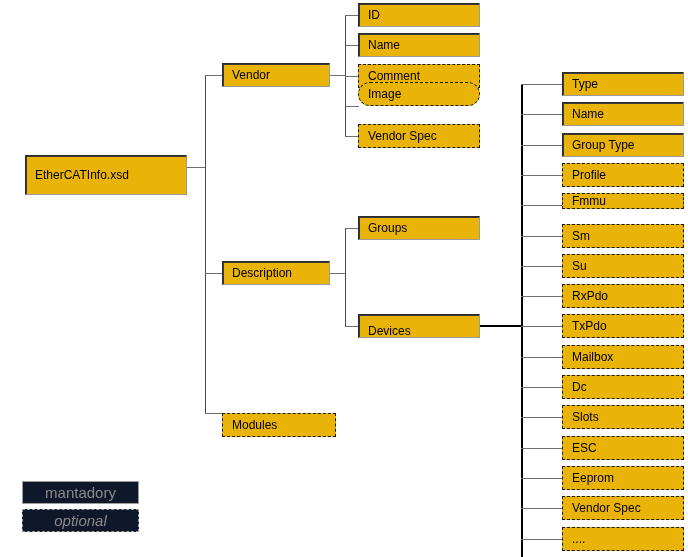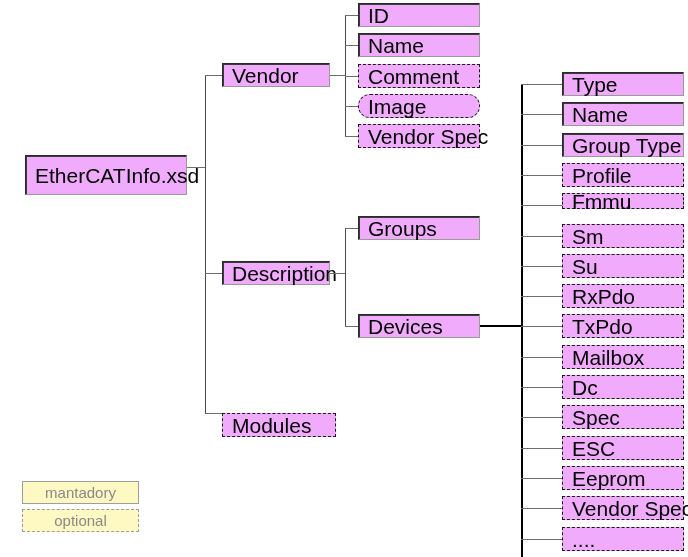--- a/index.html
+++ b/index.html
@@ -17,24 +17,24 @@
     background: #ffffff;
     overflow: hidden;
   }
 
   
   .node {
     position: absolute;
     box-sizing: border-box;
     display: flex;
     align-items: center;
-    font-size: 21px;
+    font-size: 12px;
     line-height: 1;
     color: #000000;
-    background: #f0abfc;
+    background: #eab308;
     padding-left: 9px;
     white-space: nowrap;
   }
   .node.mandatory {
     border: 1px solid #9a9a9a;
     border-top-color: #2b2b2b;
     border-left-color: #2b2b2b;
     box-shadow: inset 1px 1px 0 #3a3a3a;
   }
   .node.optional {
@@ -61,21 +61,21 @@
 
   
   .legend-box {
     position: absolute;
     box-sizing: border-box;
     display: flex;
     align-items: center;
     justify-content: center;
     font-size: 15px;
     color: #8a8a8a;
-    background: #fef9c3;
+    background: #0f172a;
   }
   .legend-box.mandatory {
     border: 1px solid #9e9e9e;
   }
   .legend-box.optional {
     border: 1px dashed #9e9e9e;
   }
 </style>
 </head>
 <body>
@@ -118,21 +118,21 @@
 
   <div class="node mandatory" style="left:358px; top:3px; width:122px; height:24px;">
     <span>ID</span>
   </div>
   <div class="node mandatory" style="left:358px; top:33px; width:122px; height:24px;">
     <span>Name</span>
   </div>
   <div class="node optional" style="left:358px; top:64px; width:122px; height:24px;">
     <span>Comment</span>
   </div>
-  <div class="node optional" style="left:358px; top:94px; width:122px; height:24px;border-radius:12px;">
+  <div class="node optional" style="left:358px; top:82px; width:122px; height:24px;border-radius:12px;">
     <span>Image</span>
   </div>
   <div class="node optional" style="left:358px; top:124px; width:122px; height:24px;">
     <span>Vendor Spec</span>
   </div>
 
   <div class="hline" style="left:330px; top:273px; width:16px;"></div>
   <div class="vline" style="left:345px; top:228px; height:98px;"></div>
 
   <div class="hline" style="left:345px; top:228px; width:14px;"></div>
@@ -192,35 +192,35 @@
   <div class="node optional" style="left:562px; top:314px; width:122px; height:24px;">
     <span>TxPdo</span>
   </div>
   <div class="node optional" style="left:562px; top:345px; width:122px; height:24px;">
     <span>Mailbox</span>
   </div>
   <div class="node optional" style="left:562px; top:375px; width:122px; height:24px;">
     <span>Dc</span>
   </div>
   <div class="node optional" style="left:562px; top:405px; width:122px; height:24px;">
-    <span>Spec</span>
+    <span>Slots</span>
   </div>
   <div class="node optional" style="left:562px; top:436px; width:122px; height:24px;">
     <span>ESC</span>
   </div>
   <div class="node optional" style="left:562px; top:466px; width:122px; height:24px;">
     <span>Eeprom</span>
   </div>
   <div class="node optional" style="left:562px; top:496px; width:122px; height:24px;">
     <span>Vendor Spec</span>
   </div>
   <div class="node optional" style="left:562px; top:527px; width:122px; height:24px;">
     <span>....</span>
   </div>
 
   <div class="legend-box mandatory" style="left:22px; top:481px; width:117px; height:23px;">
     <span>mantadory</span>
   </div>
-  <div class="legend-box optional" style="left:22px; top:509px; width:117px; height:23px;">
+  <div class="legend-box optional" style="left:22px; top:509px; width:117px; height:23px;font-style:italic;">
     <span>optional</span>
   </div>
 
 </div>
 
 </body></html>

